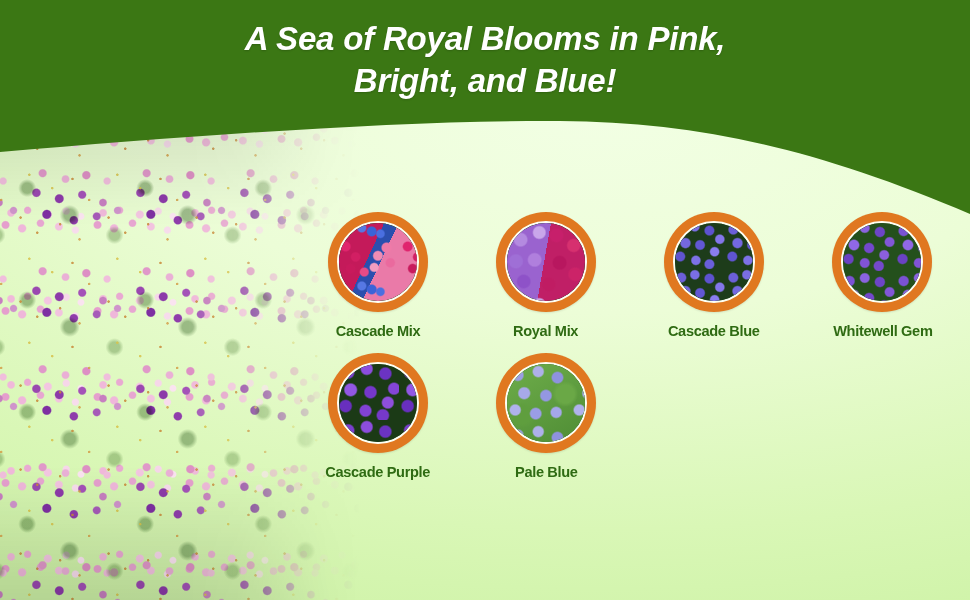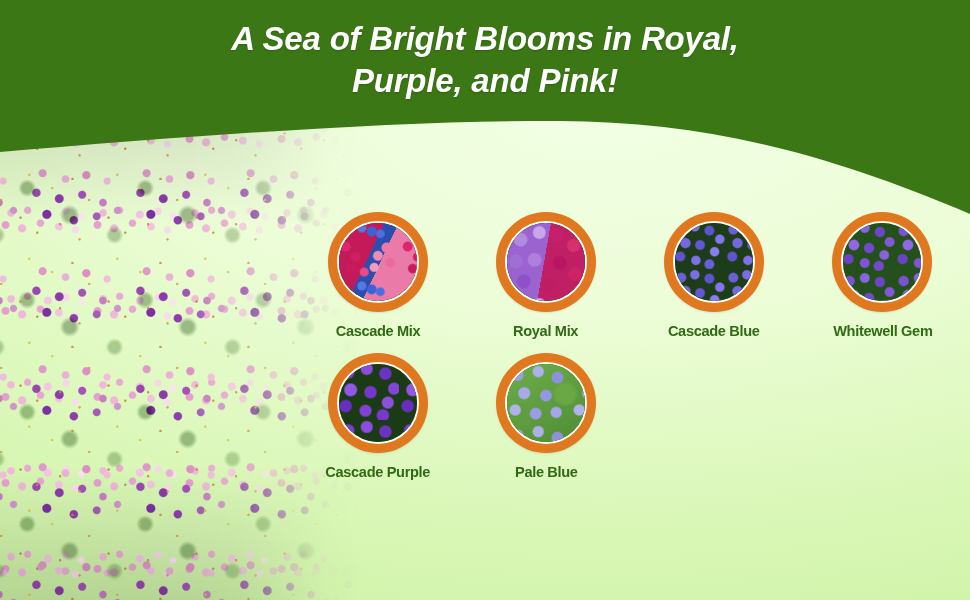--- a/index.html
+++ b/index.html
@@ -286,22 +286,22 @@
     <div class="f3"></div>
     <div class="shade"></div>
   </div>
 
   <div id="header">
     <svg viewBox="0 0 970 230" preserveAspectRatio="none" aria-hidden="true">
       <path d="M0,0 L970,0 L970,214 C820,150 700,122 560,121 C400,120 190,136 0,152 Z" fill="#3b7714"></path>
     </svg>
   </div>
   <div id="header-text">
-    <div>A Sea of Bright Blooms in Royal,</div>
-    <div>Purple, and Pink!</div>
+    <div>A Sea of Royal Blooms in Pink,</div>
+    <div>Bright, and Blue!</div>
   </div>
 
   <div id="grid">
 
     <div class="cell">
       <div class="ring">
         <div class="inner">
           <div class="tex tx-mix"></div>
         </div>
       </div>

